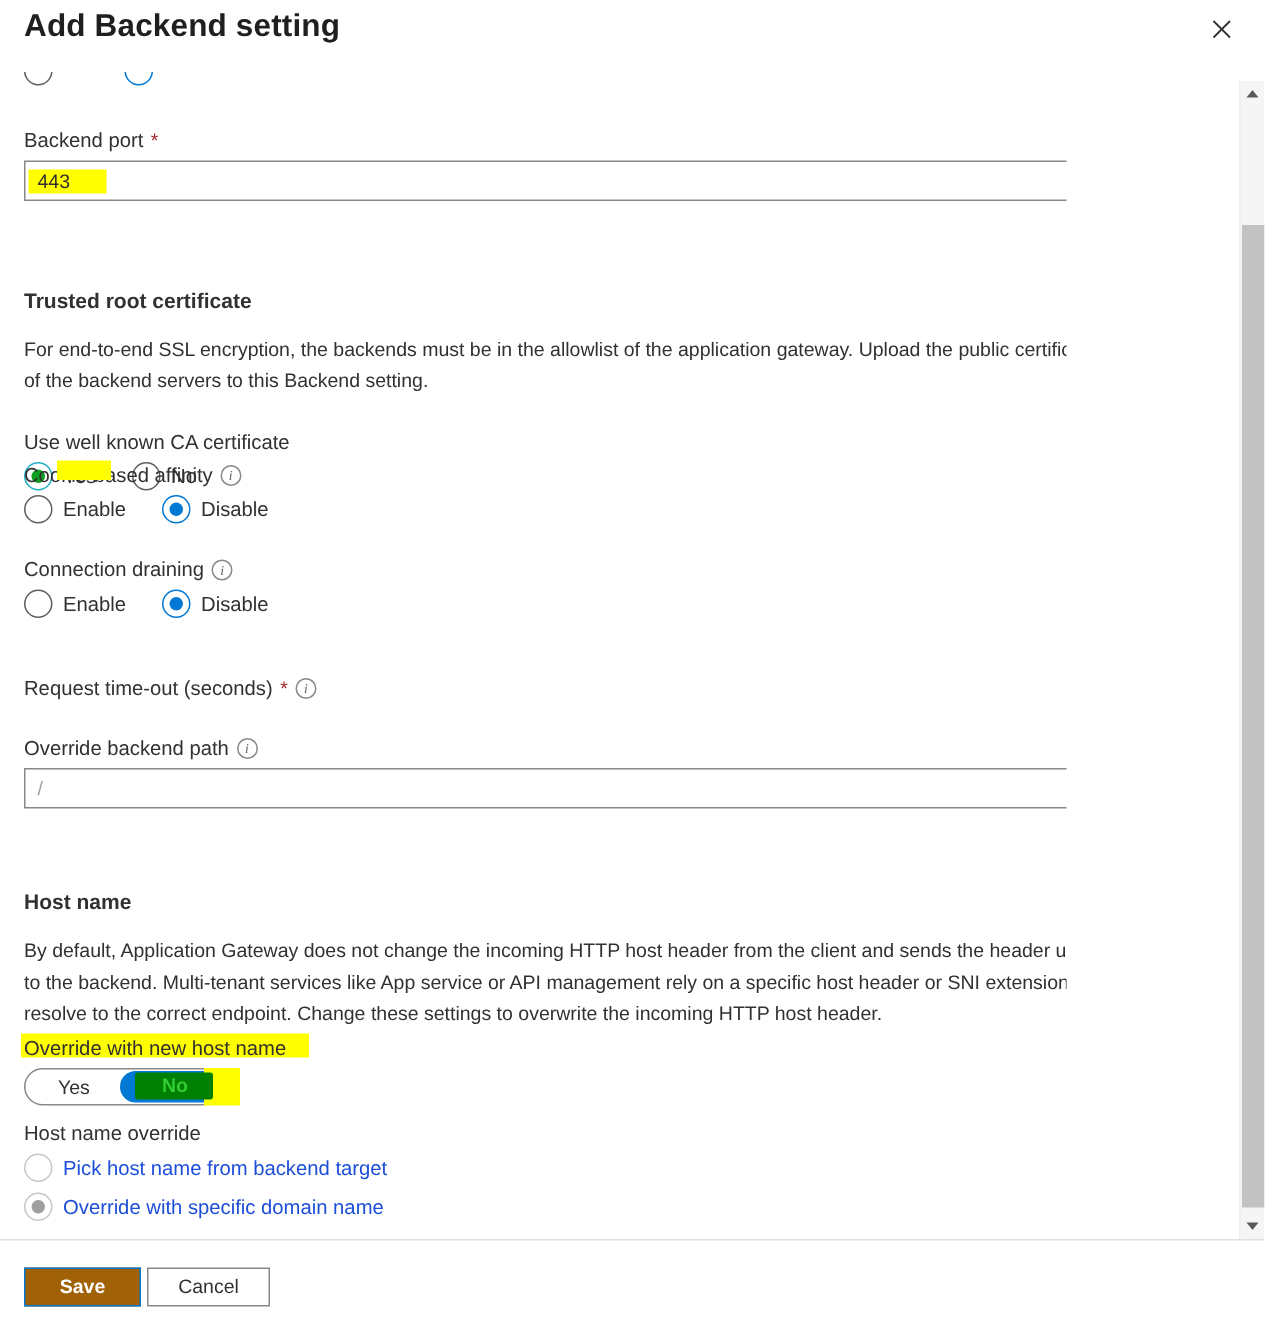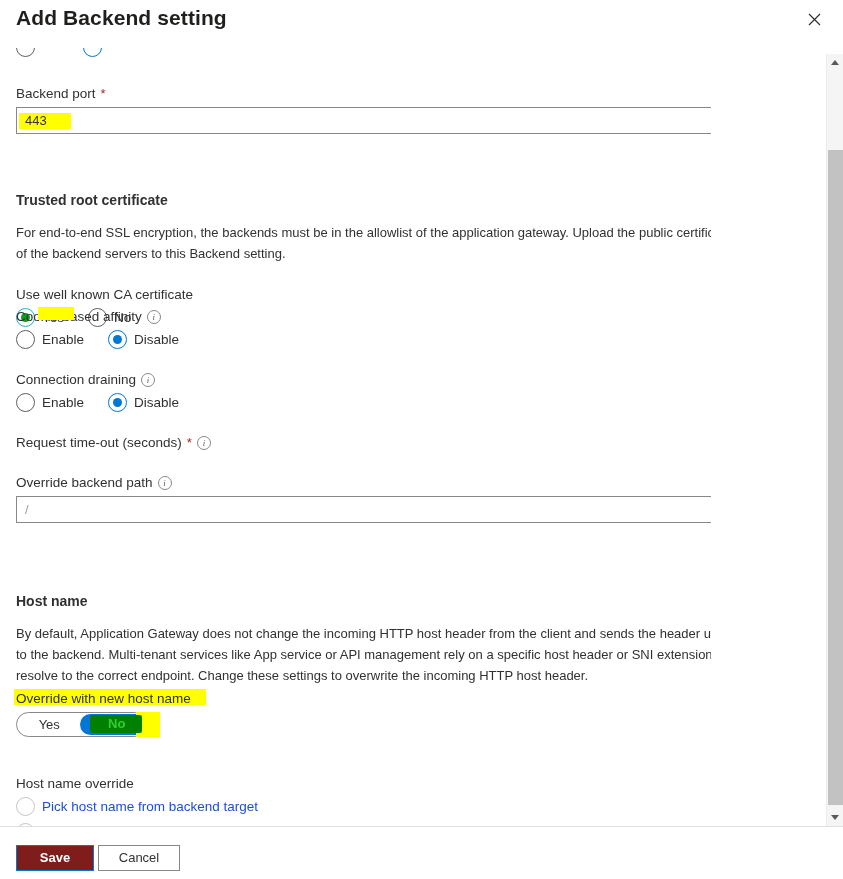--- a/index.html
+++ b/index.html
@@ -236,21 +236,21 @@
     height: 26px;
     font-size: 13px;
     font-family: "Liberation Sans", sans-serif;
     cursor: pointer;
     padding: 0 12px;
     line-height: 24px;
   }
   .btn-primary {
     left: 16px;
     min-width: 78px;
-    background: #7f1d1d;
+    background: #a16207;
     border: 1px solid #0078d4;
     color: #ffffff;
     font-weight: 600;
   }
   .btn-secondary {
     left: 98px;
     min-width: 82px;
     background: #ffffff;
     border: 1px solid #8a8886;
     color: #323130;
@@ -373,21 +373,21 @@
               <span class="radio"></span>
               <span class="radio-label">Enable</span>
             </label>
             <label class="radio-opt">
               <span class="radio checked"></span>
               <span class="radio-label">Disable</span>
             </label>
           </div>
         </div>
 
-        <div style="margin-top:22px;">
+        <div style="margin-top:38px;">
           <div class="field-label">
             <span>Request time-out (seconds)</span>
             <span class="req-star">*</span>
             <span class="info-icon">i</span>
           </div>
         </div>
 
         <div style="margin-top:22px;">
           <div class="field-label">
             <span>Override backend path</span>
@@ -411,21 +411,21 @@
             <div class="toggle">
               <span class="toggle-pill"></span>
               <span class="toggle-seg">Yes</span>
               <span class="toggle-seg on">No</span>
             </div>
             <span class="hl-green" style="left:74px; top:3px; width:52px; height:18px; border-radius:2px;"></span>
             <span class="on-green" style="left:92px; top:4px;">No</span>
           </div>
         </div>
 
-        <div style="margin-top:38px;">
+        <div style="margin-top:10px;">
           <div class="field-label">Host name override</div>
           <div style="margin-top:2px; display:flex; flex-direction:column; gap:7px;">
             <label class="radio-opt disabled">
               <span class="radio dis"></span>
               <span class="radio-label">Pick host name from backend target</span>
             </label>
             <label class="radio-opt disabled">
               <span class="radio dis checked"></span>
               <span class="radio-label">Override with specific domain name</span>
             </label>

